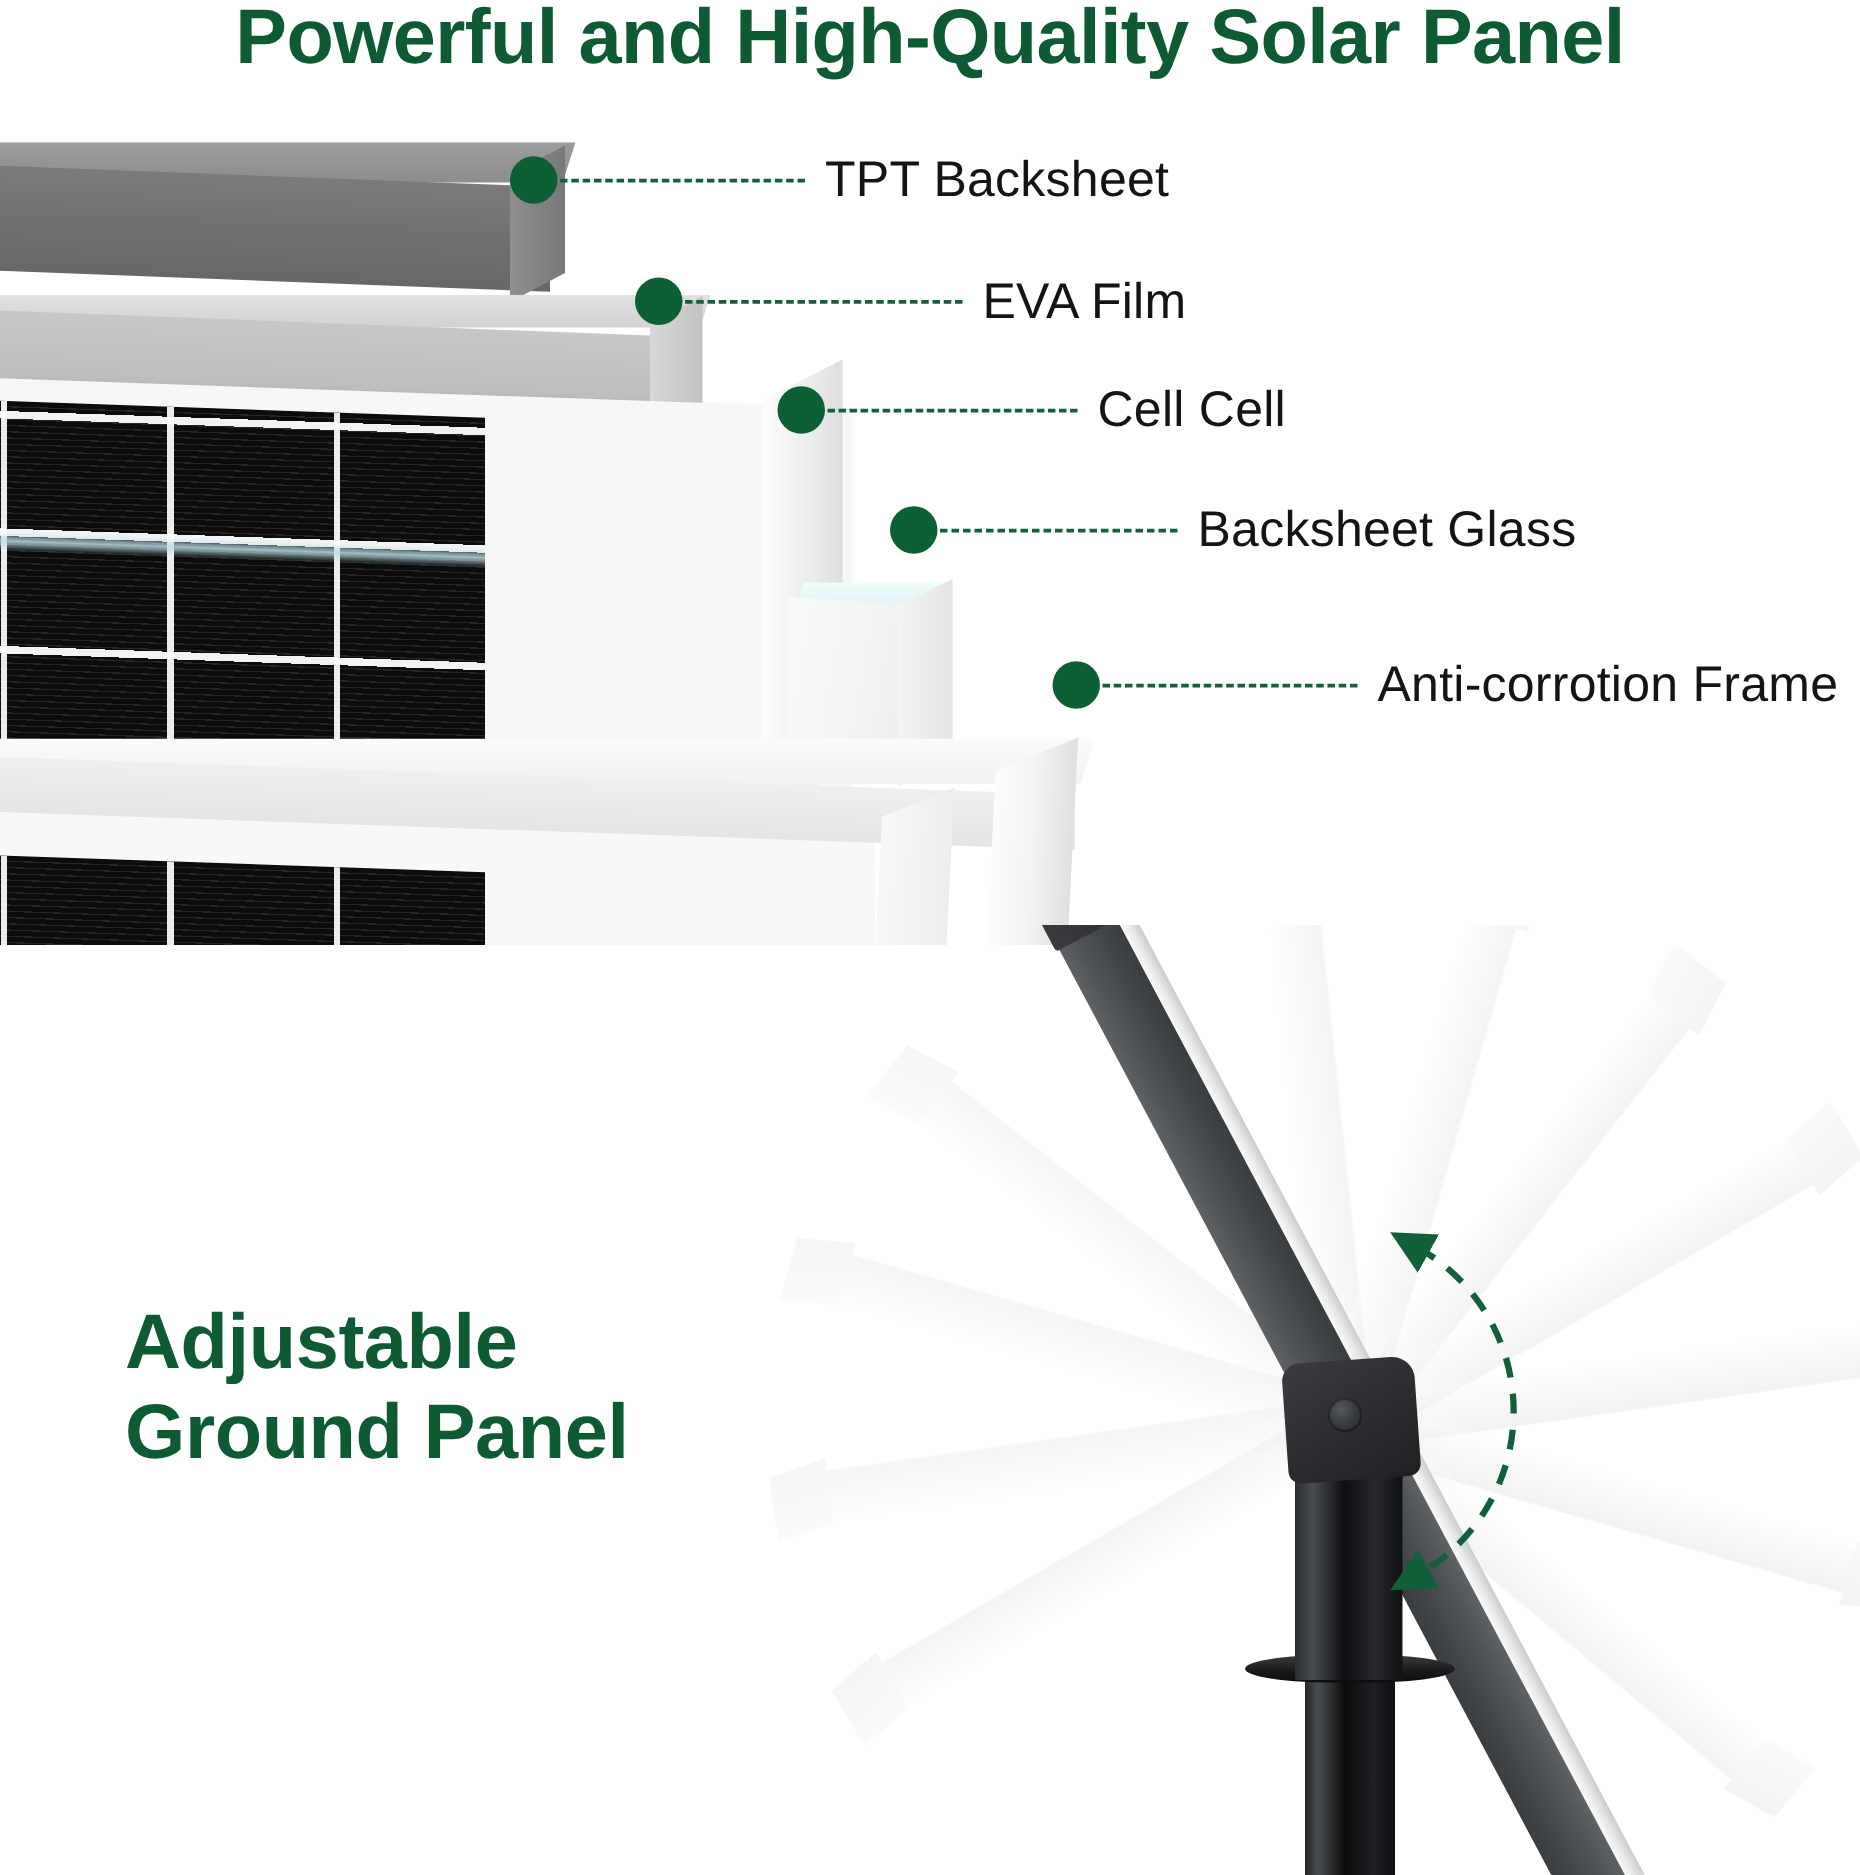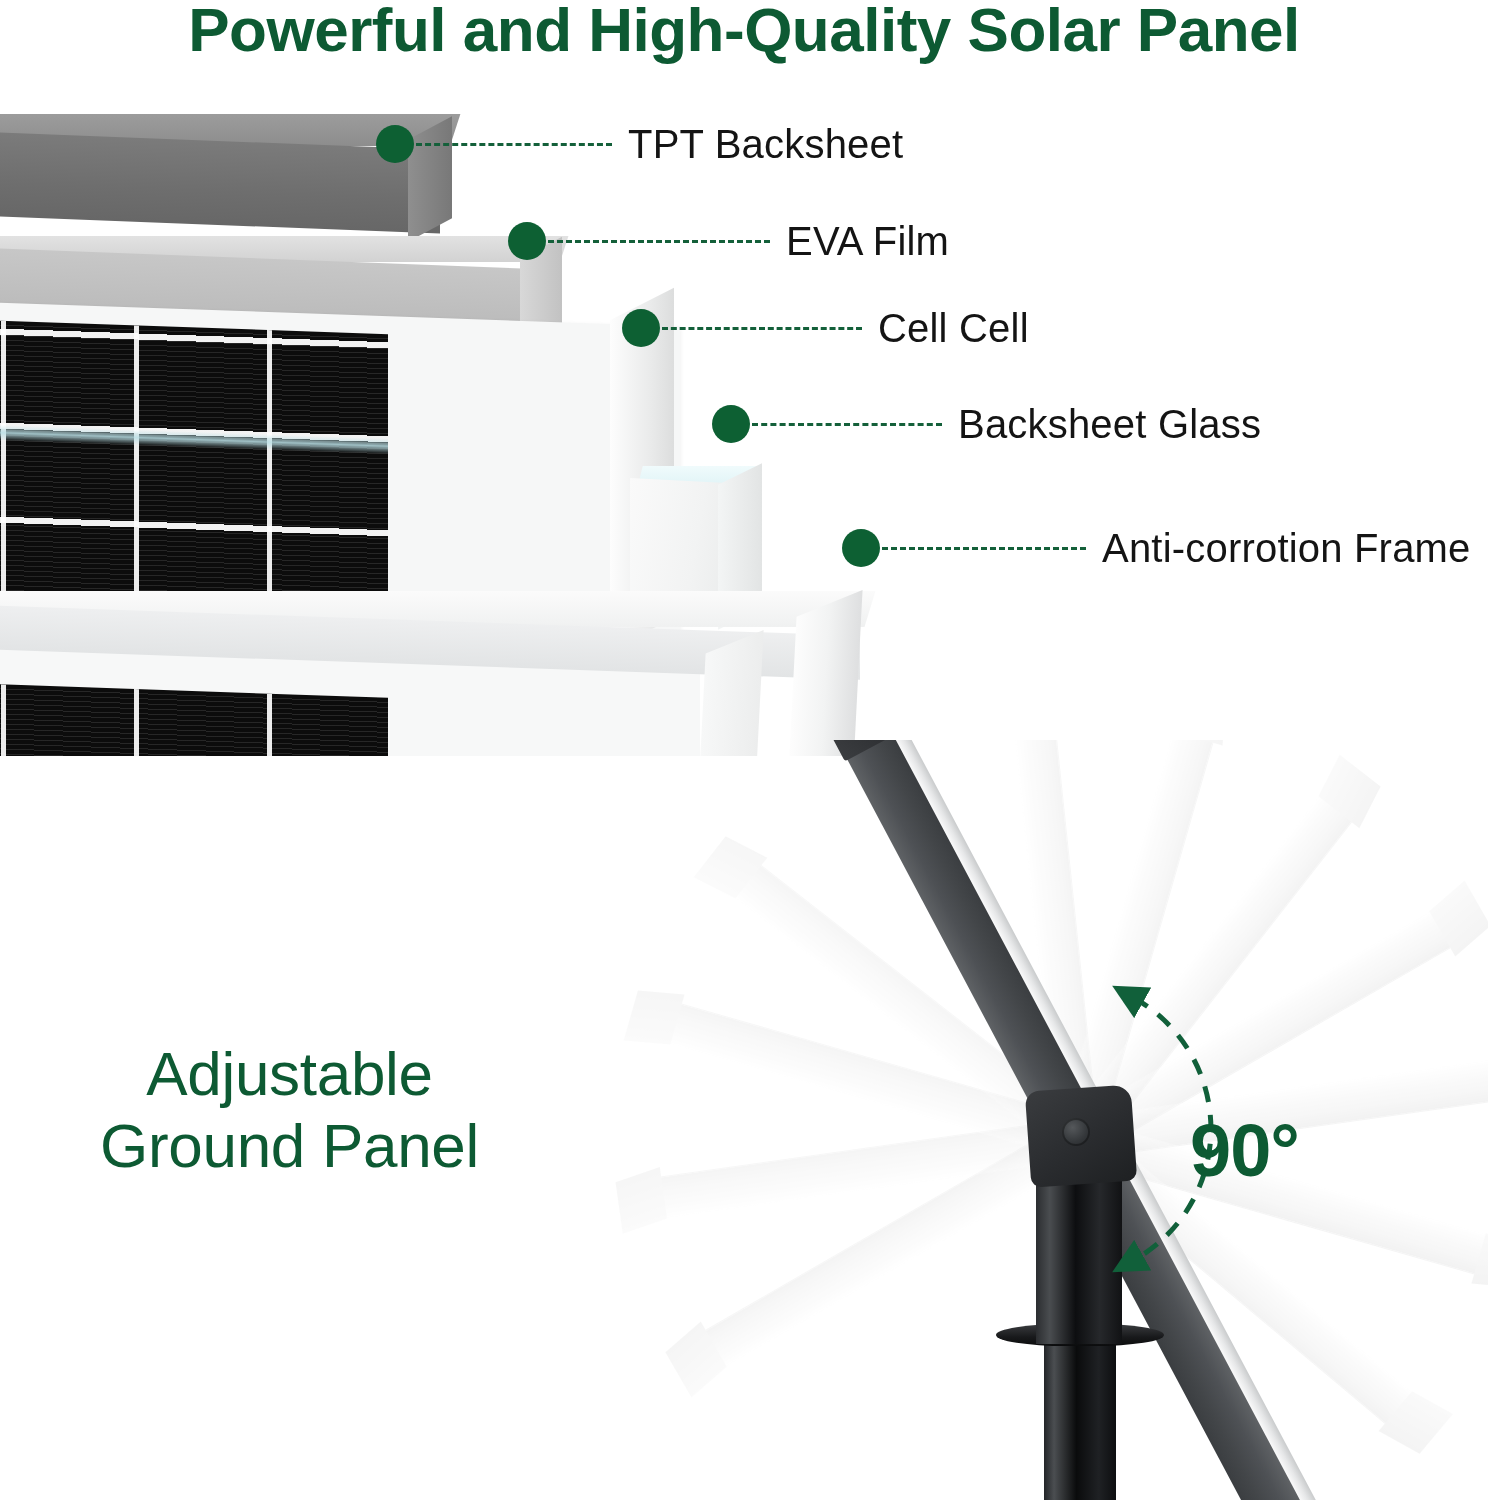--- a/index.html
+++ b/index.html
@@ -225,25 +225,24 @@
     letter-spacing: 0.2px;
     font-weight: 400;
   }
 
   
   #spike-heading {
     position: absolute;
     left: 100px;
     top: 1038px;
     font-size: 62px;
-    font-weight: normal;
+    font-weight: bold;
     color: #0d5a33;
     line-height: 1.16;
     letter-spacing: -0.3px;
-    text-align: center;
   }
 
   #spike-stage {
     position: absolute;
     left: 600px; top: 740px;
     width: 888px; height: 760px;
     overflow: hidden;
   }
 
   
@@ -408,21 +407,21 @@
       <div class="cell-fingers"></div>
 
     </div>
   </div>
   <div id="frame-rail-top"></div>
   <div id="frame-rail-face"></div>
   <div id="frame-leg-inner"></div>
   <div id="frame-leg"></div>
 </div>
 
-<div class="callout" style="left:376px; top:124px;">
+<div class="callout" style="left:408px; top:124px;">
   <span class="callout-dot"></span>
   <span class="callout-line" style="width:196px;"></span>
   <span class="callout-label">TPT Backsheet</span>
 </div>
 
 <div class="callout" style="left:508px; top:221px;">
   <span class="callout-dot"></span>
   <span class="callout-line" style="width:222px;"></span>
   <span class="callout-label">EVA Film</span>
 </div>
@@ -487,14 +486,13 @@
       <marker id="arrowhead" markerWidth="7" markerHeight="7" refX="2" refY="3.5" orient="auto">
         <polygon points="0,0 7,3.5 0,7" fill="#11603a"></polygon>
       </marker>
       <marker id="arrowtail" markerWidth="7" markerHeight="7" refX="5" refY="3.5" orient="auto">
         <polygon points="7,0 0,3.5 7,7" fill="#11603a"></polygon>
       </marker>
     </defs>
     <path d="M 104 38 A 150 150 0 0 1 104 300" fill="none" stroke="#11603a" stroke-width="5" stroke-dasharray="16 13" stroke-linecap="butt" marker-start="url(#arrowtail)" marker-end="url(#arrowhead)"></path>
   </svg>
 
-  <div id="angle-label">90°</div>
 </div>
 
 </body></html>

